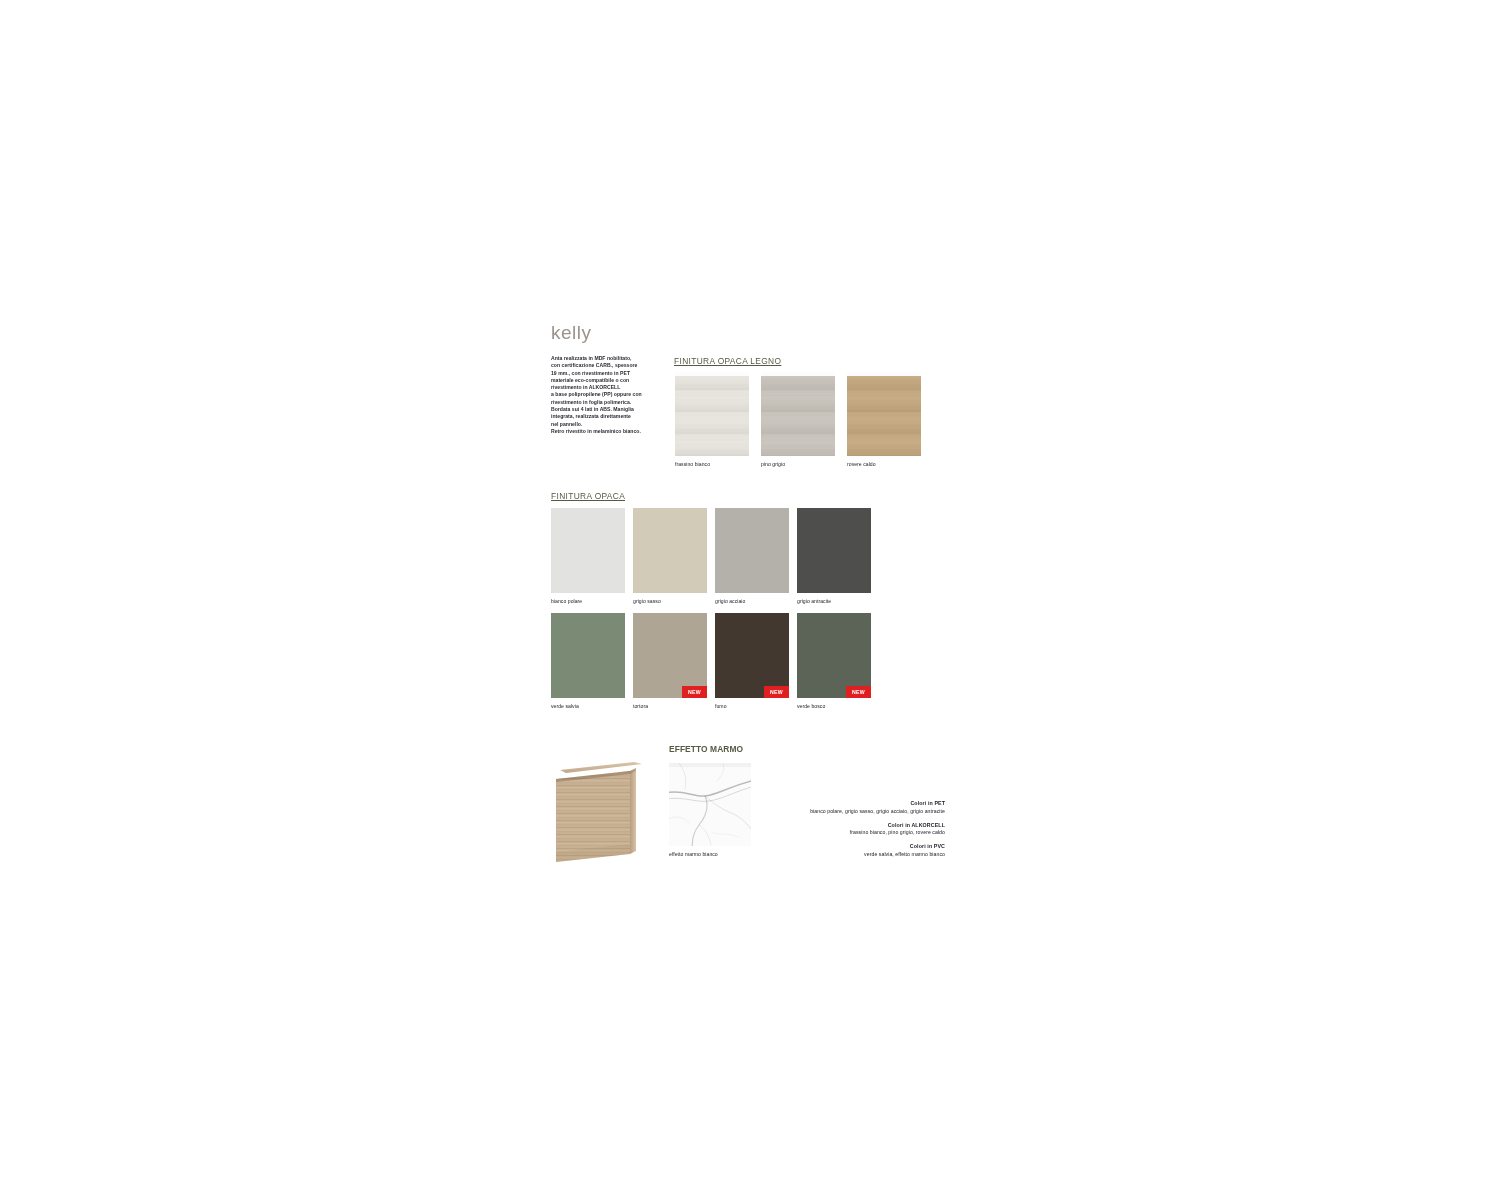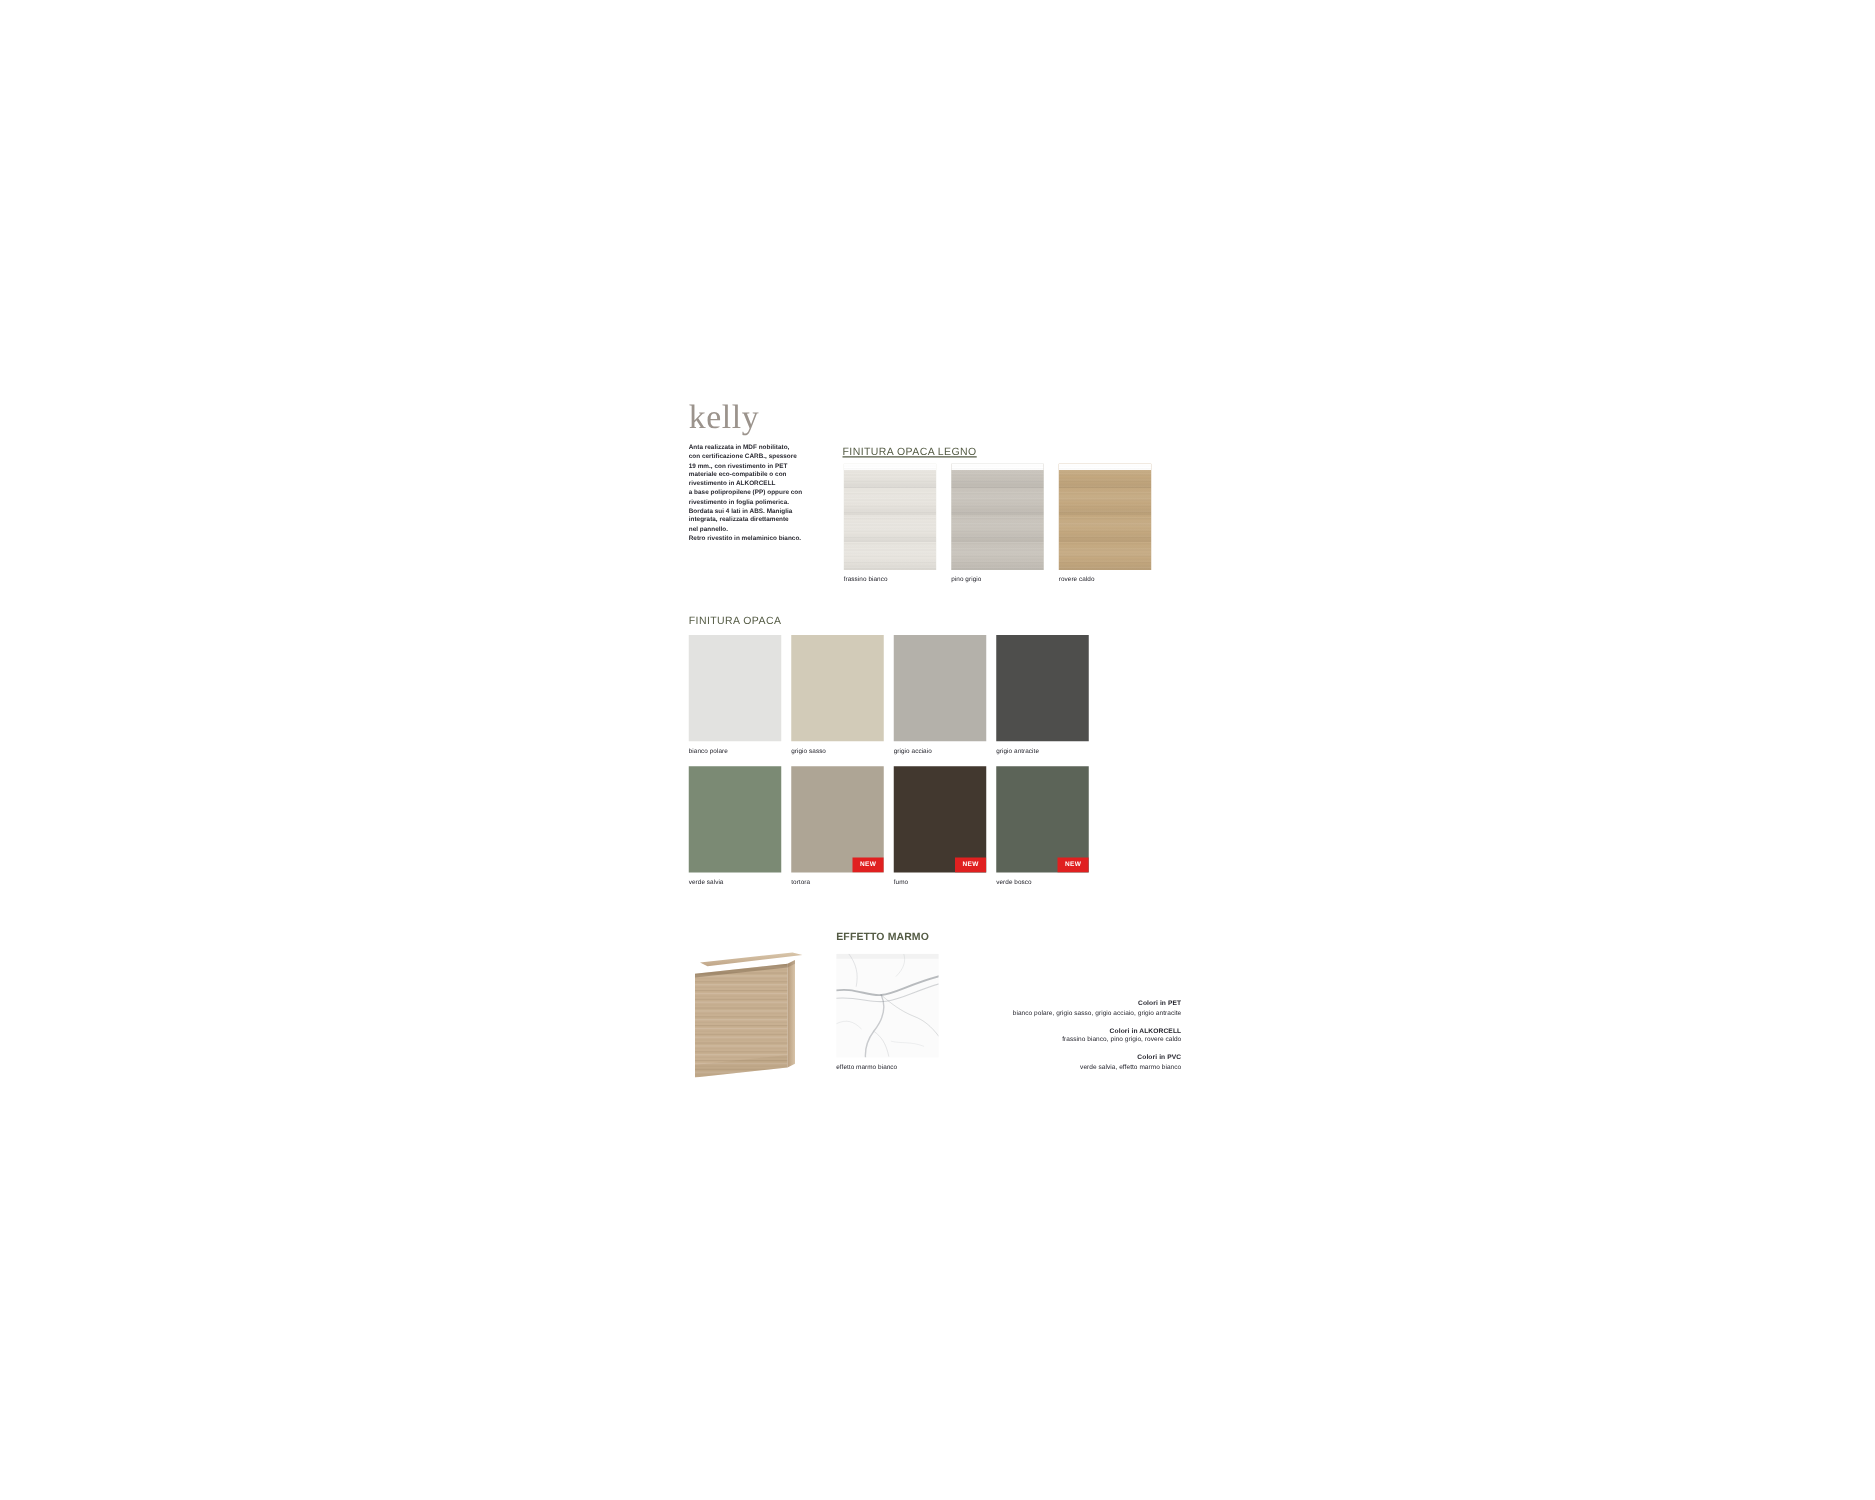--- a/index.html
+++ b/index.html
@@ -25,22 +25,22 @@
   }
 
   
   .title-block {
     position: absolute;
     left: 551px;
     top: 318px;
     width: 120px;
   }
   .product-title {
-    font-family: Liberation Serif, serif;
-    font-size: 27px;
+    font-family: Liberation Sans, sans-serif;
+    font-size: 19px;
     line-height: 30px;
     color: #9b938c;
     letter-spacing: 0.5px;
     font-weight: 400;
     margin: 0;
   }
   .product-desc {
     margin-top: 7px;
     font-size: 5.1px;
     line-height: 7.3px;
@@ -53,21 +53,21 @@
 
   
   .sec-heading {
     position: absolute;
     font-size: 8.4px;
     letter-spacing: 0.35px;
     color: #545b44;
     white-space: nowrap;
   }
   #h-legno { left: 674px; top: 356px; text-decoration: underline; }
-  #h-opaca { left: 551px; top: 491px; }
+  #h-opaca { left: 551px; top: 491px; text-decoration: underline; }
   #h-marmo { left: 669px; top: 744px; font-weight: bold; letter-spacing: 0.1px; }
 
   
   .swatch-row {
     position: absolute;
     display: flex;
   }
   .swatch {
     position: relative;
   }

